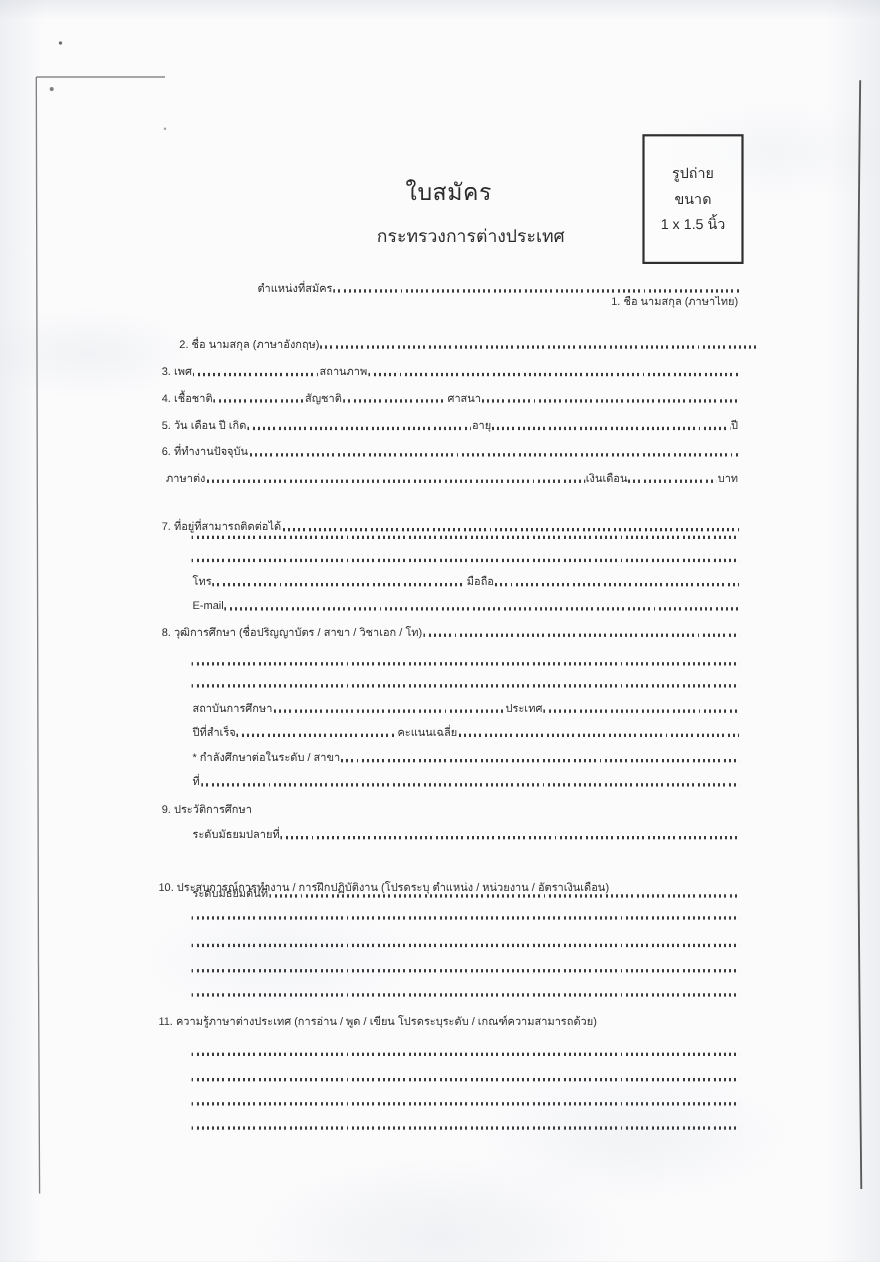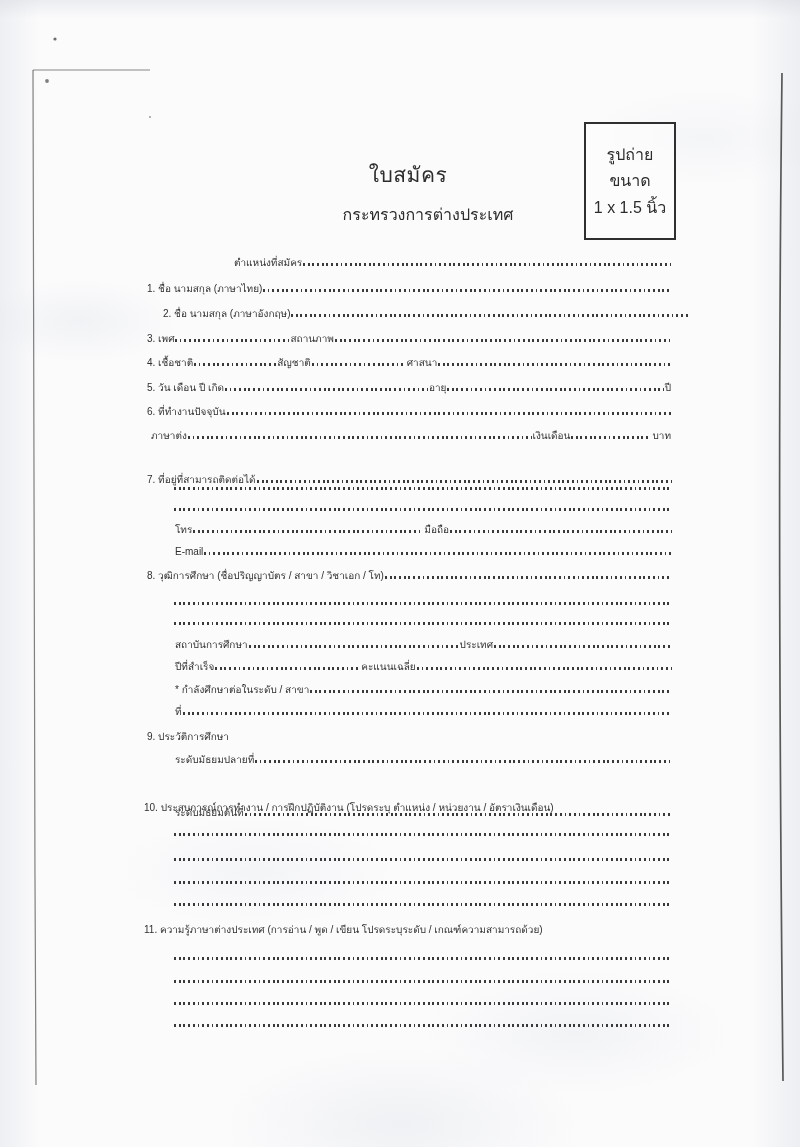--- a/index.html
+++ b/index.html
@@ -30,21 +30,21 @@
   }
   .subtitle {
     position: absolute; top: 202px; left: 0; width: 856px;
     text-align: center; font-size: 16px;
     color: #2c2c2c;
   }
   .photo-box {
     position: absolute; left: 584px; top: 122px; width: 92px; height: 118px;
     border: 2px solid #2f2f2f; box-sizing: border-box;
     display: flex; flex-direction: column; align-items: center; justify-content: center;
-    gap: 9px; font-size: 16px; color: #2c2c2c; background: rgba(255,255,255,.4);
+    gap: 9px; font-size: 13px; color: #2c2c2c; background: rgba(255,255,255,.4);
   }
   .photo-box div { line-height: 1.1; white-space: nowrap; }
 
   .form-line {
     position: absolute;
     height: 26px;
     display: flex;
     align-items: flex-end;
     overflow: hidden;
     font-size: 10px;
@@ -81,21 +81,21 @@
     <div>รูปถ่าย</div>
     <div>ขนาด</div>
     <div>1 x 1.5 นิ้ว</div>
   </div>
 
   <div class="form-body">
       <div class="form-line" style="top: 243px; left: 233px; width: 439px;">
         <span class="seg-text">ตำแหน่งที่สมัคร</span>
         <span class="dots fill"></span>
       </div>
-      <div class="form-line" style="top: 269px; left: 146px; width: 526px;">
+      <div class="form-line" style="top: 269px; left: 146px; width: 526px; flex-direction: column;">
         <span class="seg-text">1. ชื่อ นามสกุล (ภาษาไทย)</span>
         <span class="dots fill"></span>
       </div>
       <div class="form-line" style="top: 294px; left: 162px; width: 526px;">
         <span class="seg-text">2. ชื่อ นามสกุล (ภาษาอังกฤษ)</span>
         <span class="dots fill"></span>
       </div>
       <div class="form-line" style="top: 319px; left: 146px; width: 526px;">
         <span class="seg-text">3. เพศ</span>
         <span class="dots fixed" style="width: 114px; flex: 0 0 114px;"></span>

